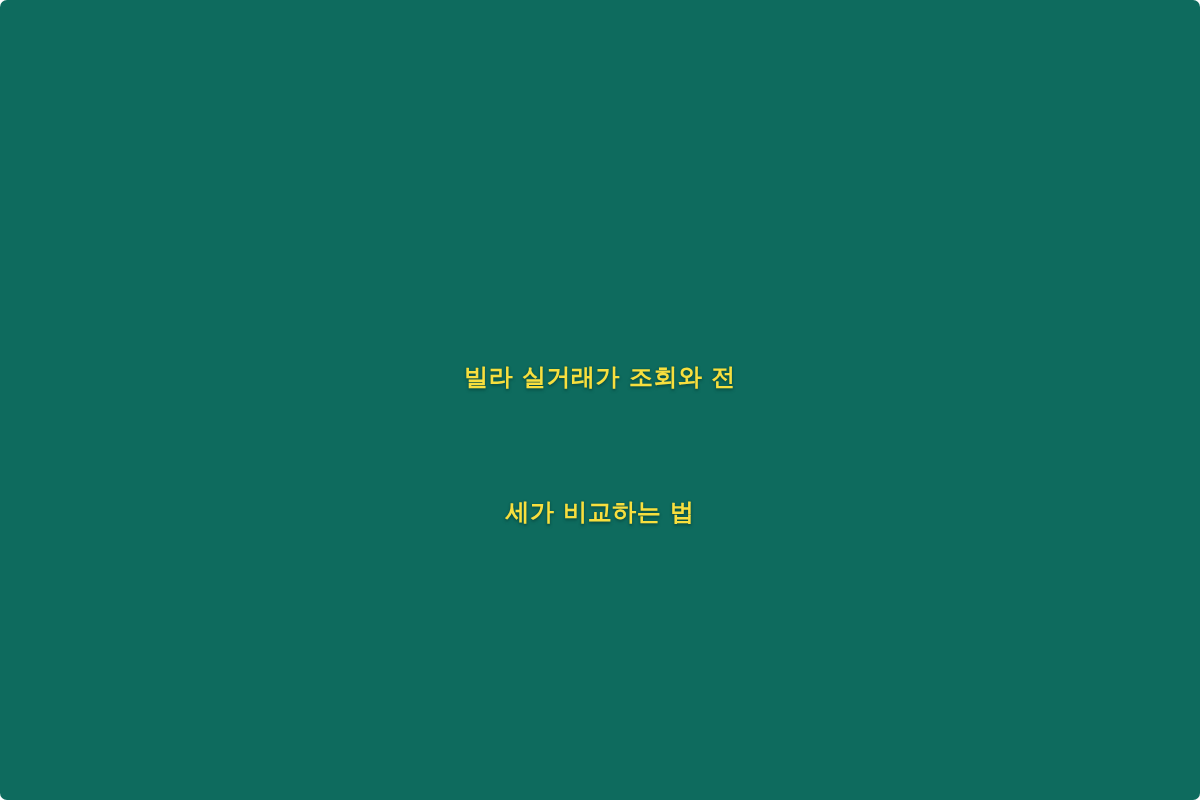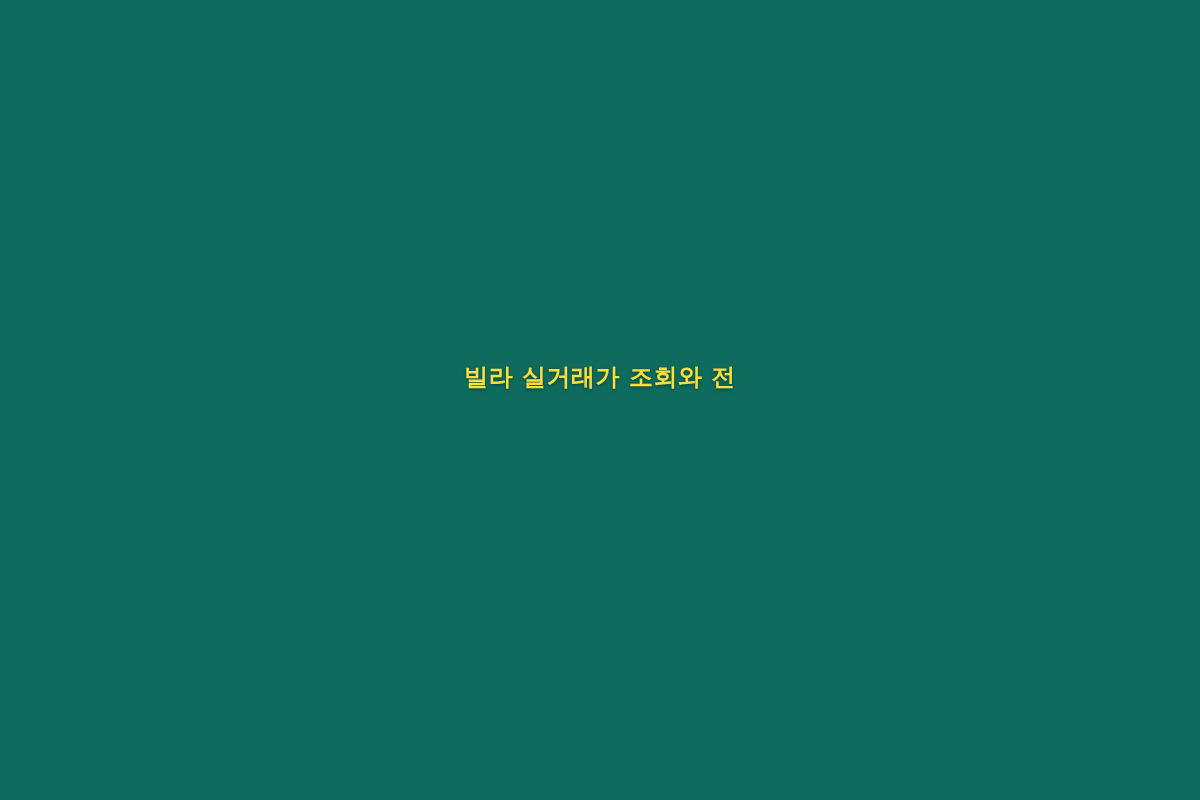--- a/index.html
+++ b/index.html
@@ -61,22 +61,23 @@
   }
 
   
   .headline-line + .headline-line {
     margin-top: 0;
   }
 </style>
 </head>
 <body>
 
-<div id="thumbnail-banner" style="background: rgb(14, 107, 94);">
+<div id="thumbnail-banner" style="background: rgb(14, 107, 94); border-radius: 7px;">
 
   <div id="headline-block">
 
     <span class="headline-line" style="color: rgb(247, 223, 62); font-size: 24px;">빌라 실거래가 조회와 전</span>
 
+    <span class="headline-line" style="color: rgb(247, 223, 62); font-size: 24px;">세가 비교하는 법</span>
 
   </div>
 
 </div>
 
 </body></html>

